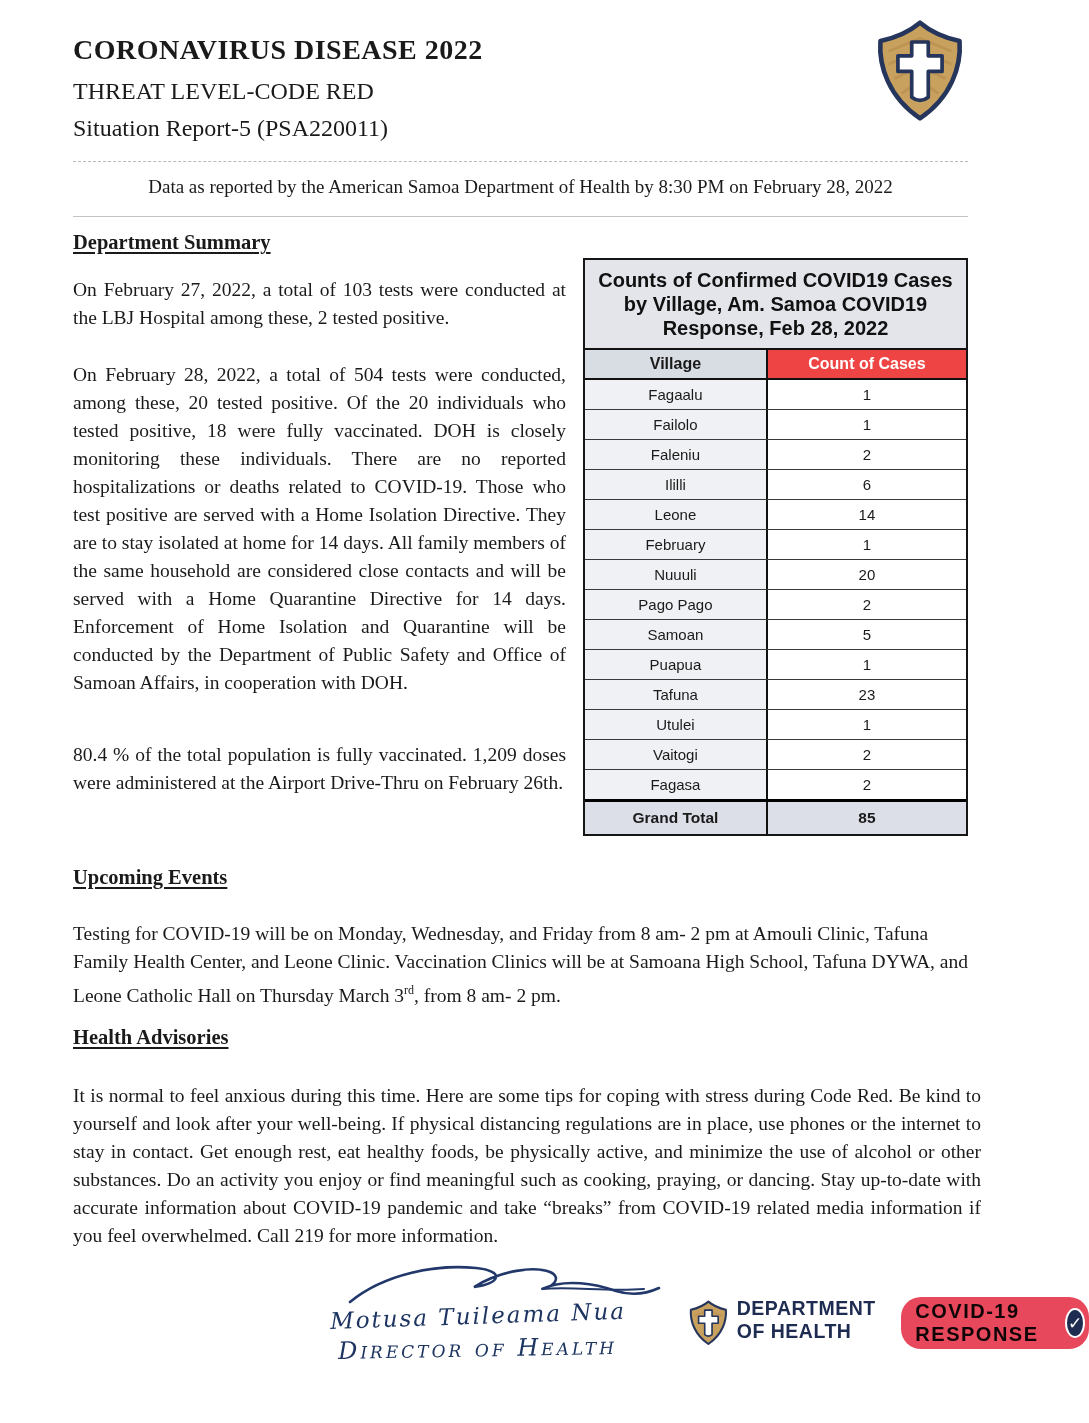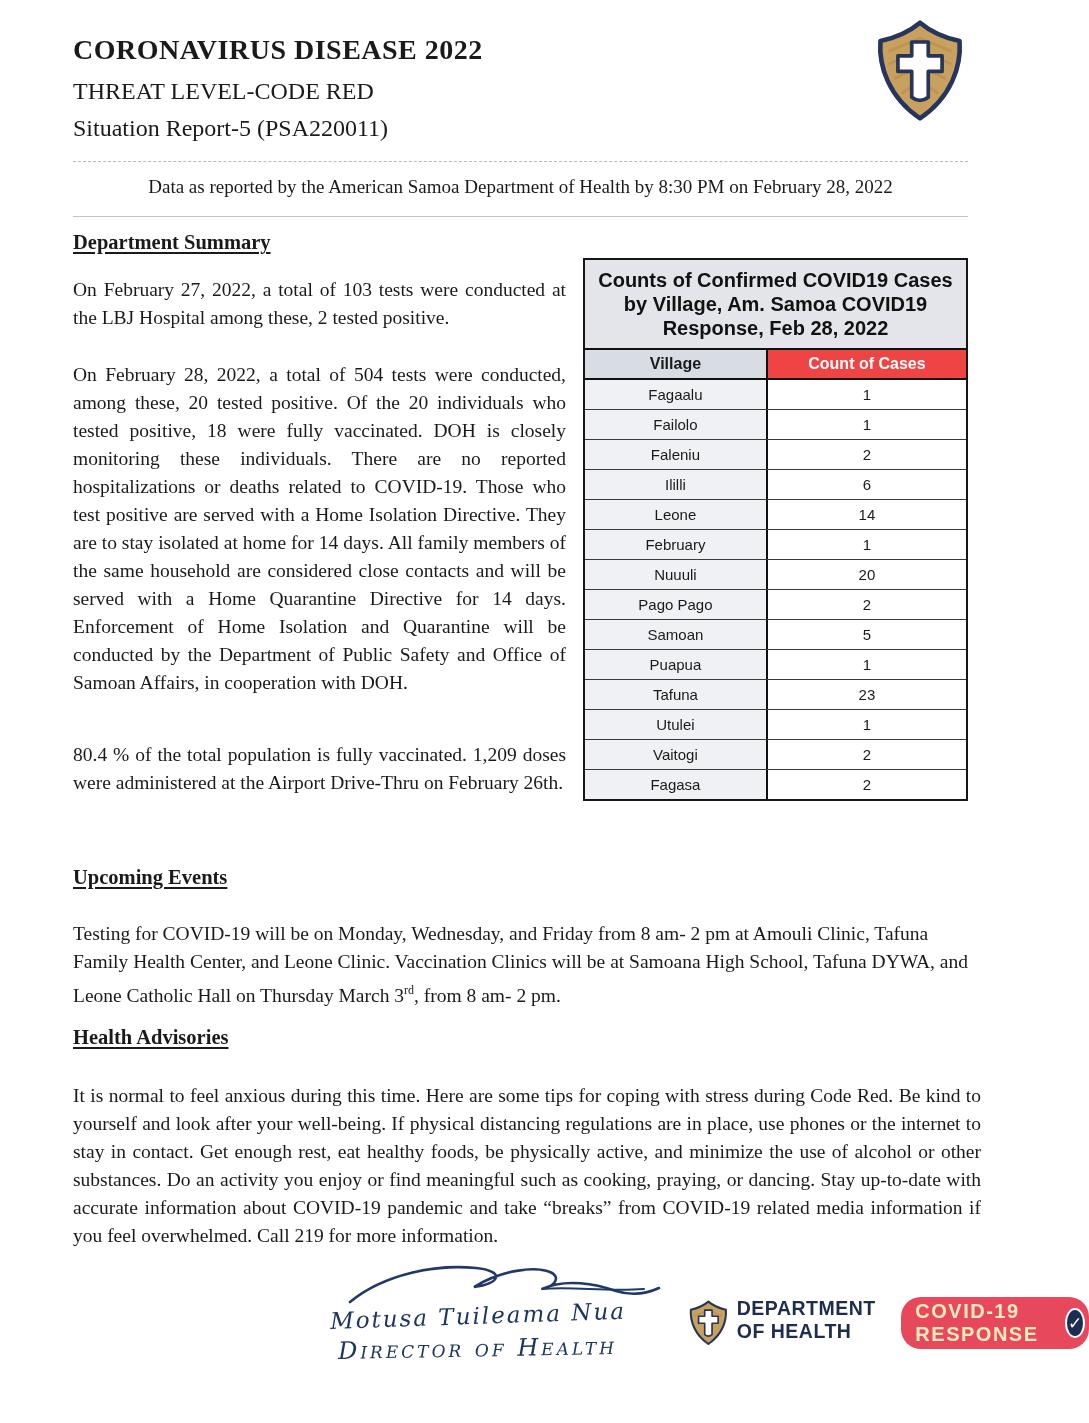--- a/index.html
+++ b/index.html
@@ -52,21 +52,21 @@
     transform:rotate(-2deg);margin-top:-8px;}
   .sig-title{font-family:"DejaVu Serif", serif;font-style:italic;font-size:24px;font-variant:small-caps;
     letter-spacing:3px;transform:rotate(-1deg);margin-top:6px;margin-left:8px;}
   
   .footer-logo{position:absolute;left:688px;top:1286px;display:flex;align-items:center;gap:8px;}
   .fl-text{display:flex;flex-direction:row;gap:3px;}
   .fl-line1{font-family:"Liberation Sans", sans-serif;font-weight:bold;font-size:19.5px;letter-spacing:.5px;color:#1E2C51;}
   .fl-pill{display:inline-flex;align-items:center;background:#E8485C;border-radius:20px;padding:3px 4px 3px 14px;
     align-self:flex-start;}
   .fl-pill-text{font-family:"Liberation Sans", sans-serif;font-weight:bold;font-size:20px;letter-spacing:1.5px;
-    color:#fef9c3;opacity:.93;margin-right:8px;}
+    color:#000000;opacity:.93;margin-right:8px;}
   .fl-check{width:30px;height:30px;border-radius:50%;background:#1E2C51;border:2px solid #fff;box-sizing:border-box;
     color:#fff;display:flex;align-items:center;justify-content:center;font-size:17px;font-weight:bold;
     font-family:"DejaVu Sans", sans-serif;}
 </style>
 </head>
 <body>
 
 <div class="doc-header">
   <h1 class="doc-title">CORONAVIRUS DISEASE 2022</h1>
   <div class="doc-sub">THREAT LEVEL-CODE RED</div>
@@ -166,20 +166,24 @@
       <div class="t-row">
         <div class="c1">Vaitogi</div>
         <div class="c2">2</div>
       </div>
 
       <div class="t-row">
         <div class="c1">Fagasa</div>
         <div class="c2">2</div>
       </div>
     </div>
+  <div class="t-total">
+    <div class="c1">Grand Total</div>
+    <div class="c2">85</div>
+  </div>
 </div>
 
 <div class="sec-head" id="upcoming-head">Upcoming Events</div>
 <div class="para-wide" id="upcoming-para">
   <span>Testing for COVID-19 will be on Monday, Wednesday, and Friday from 8 am- 2 pm at Amouli Clinic, Tafuna Family Health Center, and Leone Clinic. Vaccination Clinics will be at Samoana High School, Tafuna DYWA, and Leone Catholic Hall on Thursday March 3</span><sup>rd</sup><span>, from 8 am- 2 pm.</span>
 </div>
 
 <div class="sec-head" id="health-head">Health Advisories</div>
 <div class="para-wide" id="health-para">It is normal to feel anxious during this time. Here are some tips for coping with stress during Code Red. Be kind to yourself and look after your well-being. If physical distancing regulations are in place, use phones or the internet to stay in contact. Get enough rest, eat healthy foods, be physically active, and minimize the use of alcohol or other substances. Do an activity you enjoy or find meaningful such as cooking, praying, or dancing. Stay up-to-date with accurate information about COVID-19 pandemic and take “breaks” from COVID-19 related media information if you feel overwhelmed. Call 219 for more information.</div>
 

